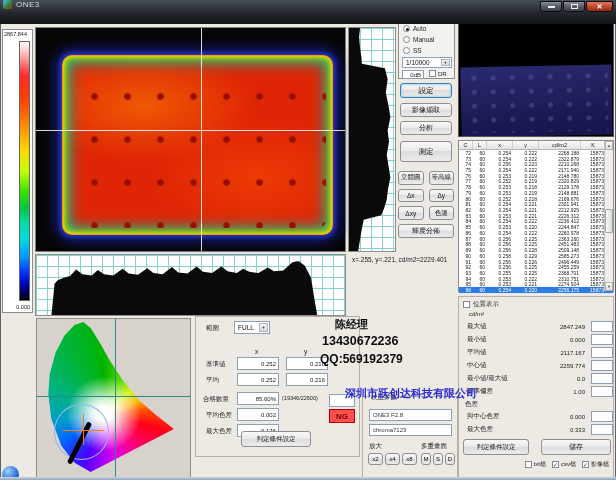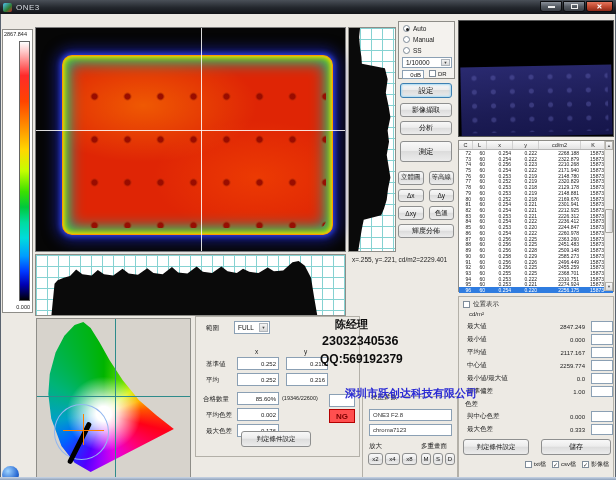--- a/index.html
+++ b/index.html
@@ -1,20 +1,20 @@
 <!DOCTYPE html>
 <html><head>
 <meta charset="utf-8">
 <style>
   html,body{margin:0;padding:0;background:#fff;}
   *{box-sizing:border-box;font-family:"Liberation Sans",sans-serif;}
   #win{position:relative;width:616px;height:480px;background:#edeae4;overflow:hidden;box-shadow:inset 0 0 0 1px #5a6470;}
 
   
-  #titlebar{position:absolute;left:0;top:0;width:616px;height:14px;background:linear-gradient(#4a5058,#23272d 55%,#121418);display:flex;align-items:center;z-index:5;}
+  #titlebar{position:absolute;left:0;top:0;width:616px;height:24px;background:linear-gradient(#4a5058,#23272d 55%,#121418);display:flex;align-items:flex-start;z-index:5;}
   #app-icon{width:9px;height:9px;margin:0 4px 0 3px;border-radius:2px;background:linear-gradient(135deg,#4fc3f7,#2e7d32 60%,#c62828);}
   #title-text{color:#d8dce2;font-size:8px;letter-spacing:.5px;}
   #win-controls{position:absolute;right:3px;top:1px;display:flex;gap:1px;}
   .wc{width:22px;height:11px;border:1px solid #0c0d0f;border-radius:0 0 3px 3px;background:linear-gradient(#8a9099,#555b63 50%,#3a3f45);display:flex;align-items:center;justify-content:center;}
   .wc.close{width:27px;background:linear-gradient(#e4765d,#c14a31 50%,#8f2a18);}
   .wc .bar{width:7px;height:2px;background:#eee;}
   .wc .box{width:7px;height:5px;border:1px solid #eee;}
   .wc .x{color:#fff;font-size:7px;line-height:7px;font-weight:bold;}
   #menubar{position:absolute;left:0;top:14px;width:616px;height:13px;background:linear-gradient(#fdfdfd,#e9e7e2);border-bottom:1px solid #c3c0ba;display:flex;align-items:center;padding-left:3px;z-index:1;}
   .menu-item{font-size:8px;color:#1a1a1a;padding:0 7px;}
@@ -593,19 +593,19 @@
         <div class="btn">x8</div>
       </div>
     <div id="multi-btns">
         <div class="btn">M</div>
         <div class="btn">S</div>
         <div class="btn">D</div>
       </div>
   </div>
 
   <div class="ov" id="ov2">陈经理</div>
-  <div class="ov" id="ov3">23032340536</div>
+  <div class="ov" id="ov3">13430672236</div>
   <div class="ov" id="ov4">QQ:569192379</div>
   <div class="ov" id="ov6">深圳市跃创达科技有限公司</div>
 
   <div id="orb"></div>
   <div id="bottom-edge"></div>
 </div>
 
 </body></html>

